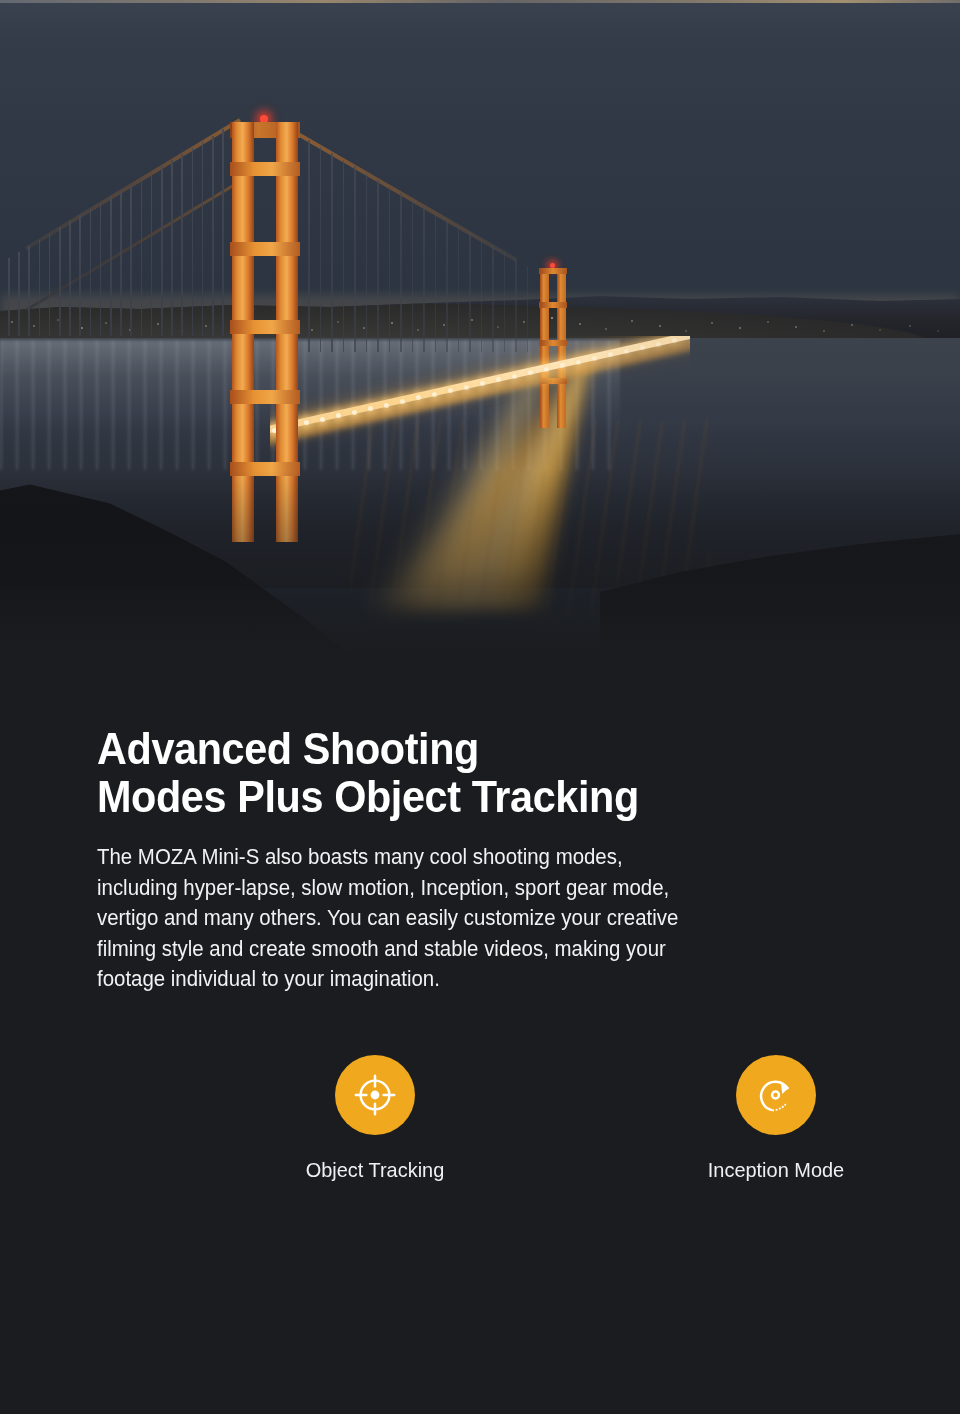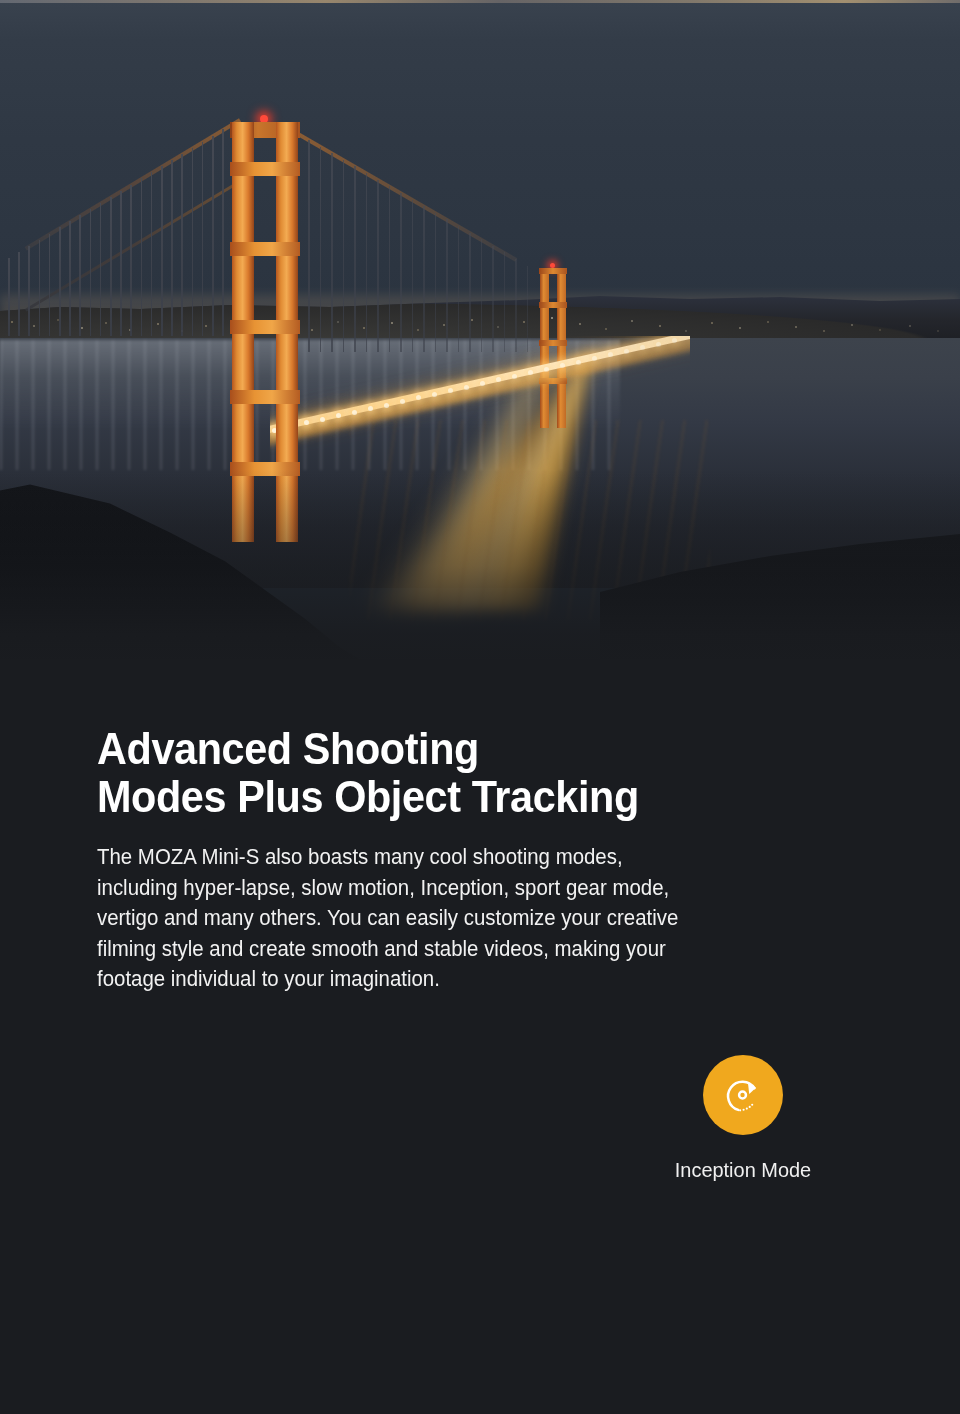--- a/index.html
+++ b/index.html
@@ -420,21 +420,34 @@
   <div class="content">
     <div class="heading">Advanced Shooting
 Modes Plus Object Tracking</div>
     <div class="body-copy">The MOZA Mini-S also boasts many cool shooting modes,
 including hyper-lapse, slow motion, Inception, sport gear mode,
  vertigo and many others. You can easily customize your creative
 filming style and create smooth and stable videos, making your
 footage individual to your imagination.</div>
 
     <div class="features" id="features">
-        <div class="feature" style="left: 566px;">
+        <div class="feature" style="left: 198px;">
+          <div class="fcircle">
+    <svg width="46" height="46" viewBox="0 0 48 48" fill="none" stroke="#ffffff" stroke-width="2.6" stroke-linecap="round">
+      <circle cx="24" cy="24" r="15"></circle>
+      <circle cx="24" cy="24" r="4.6" fill="#ffffff" stroke="none"></circle>
+      <line x1="24" y1="4" x2="24" y2="15"></line>
+      <line x1="24" y1="33" x2="24" y2="44"></line>
+      <line x1="4" y1="24" x2="15" y2="24"></line>
+      <line x1="33" y1="24" x2="44" y2="24"></line>
+    </svg>
+          </div>
+          <div class="flabel">Object Tracking</div>
+        </div>
+        <div class="feature" style="left: 599px;">
           <div class="fcircle">
     <svg width="46" height="46" viewBox="0 0 48 48" fill="none" stroke="#ffffff" stroke-width="2.6" stroke-linecap="round" stroke-linejoin="round">
       <path d="M36 17 A15 15 0 1 0 19 39.5"></path>
       <path d="M29 10 L37.5 16.5 L30.5 23 Z" fill="#ffffff" stroke="none"></path>
       <circle cx="23.5" cy="24" r="3.6"></circle>
       <circle cx="21" cy="40" r="1.1" fill="#ffffff" stroke="none"></circle>
       <circle cx="24.6" cy="39.4" r="1.1" fill="#ffffff" stroke="none"></circle>
       <circle cx="28" cy="38.2" r="1.1" fill="#ffffff" stroke="none"></circle>
       <circle cx="31" cy="36.4" r="1.1" fill="#ffffff" stroke="none"></circle>
       <circle cx="33.6" cy="34.2" r="1.1" fill="#ffffff" stroke="none"></circle>

